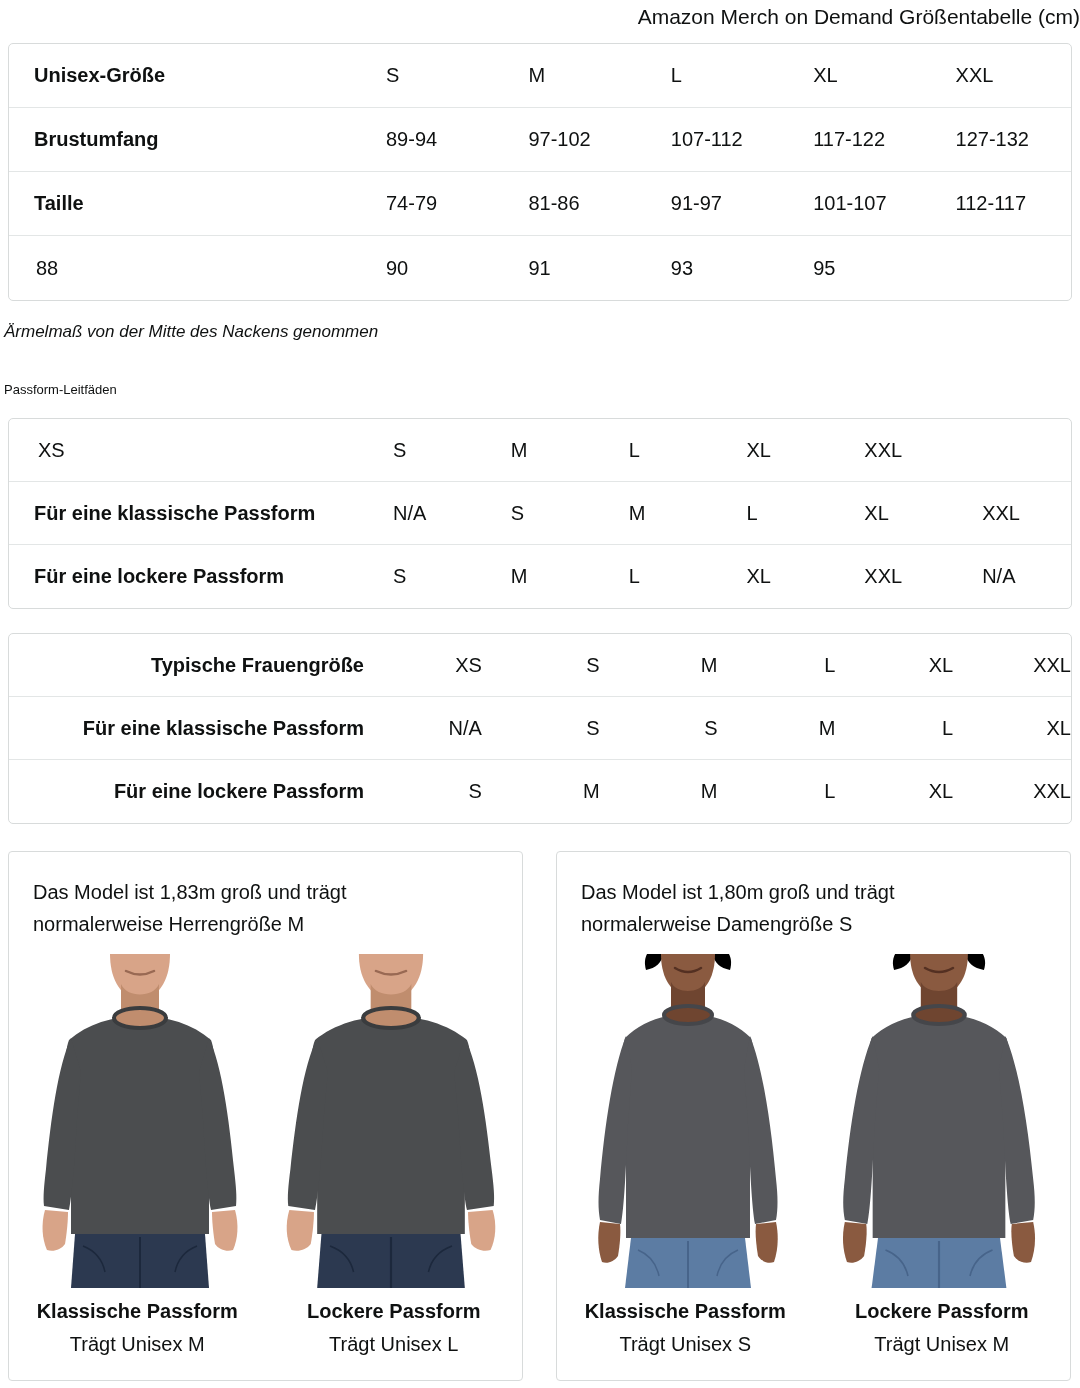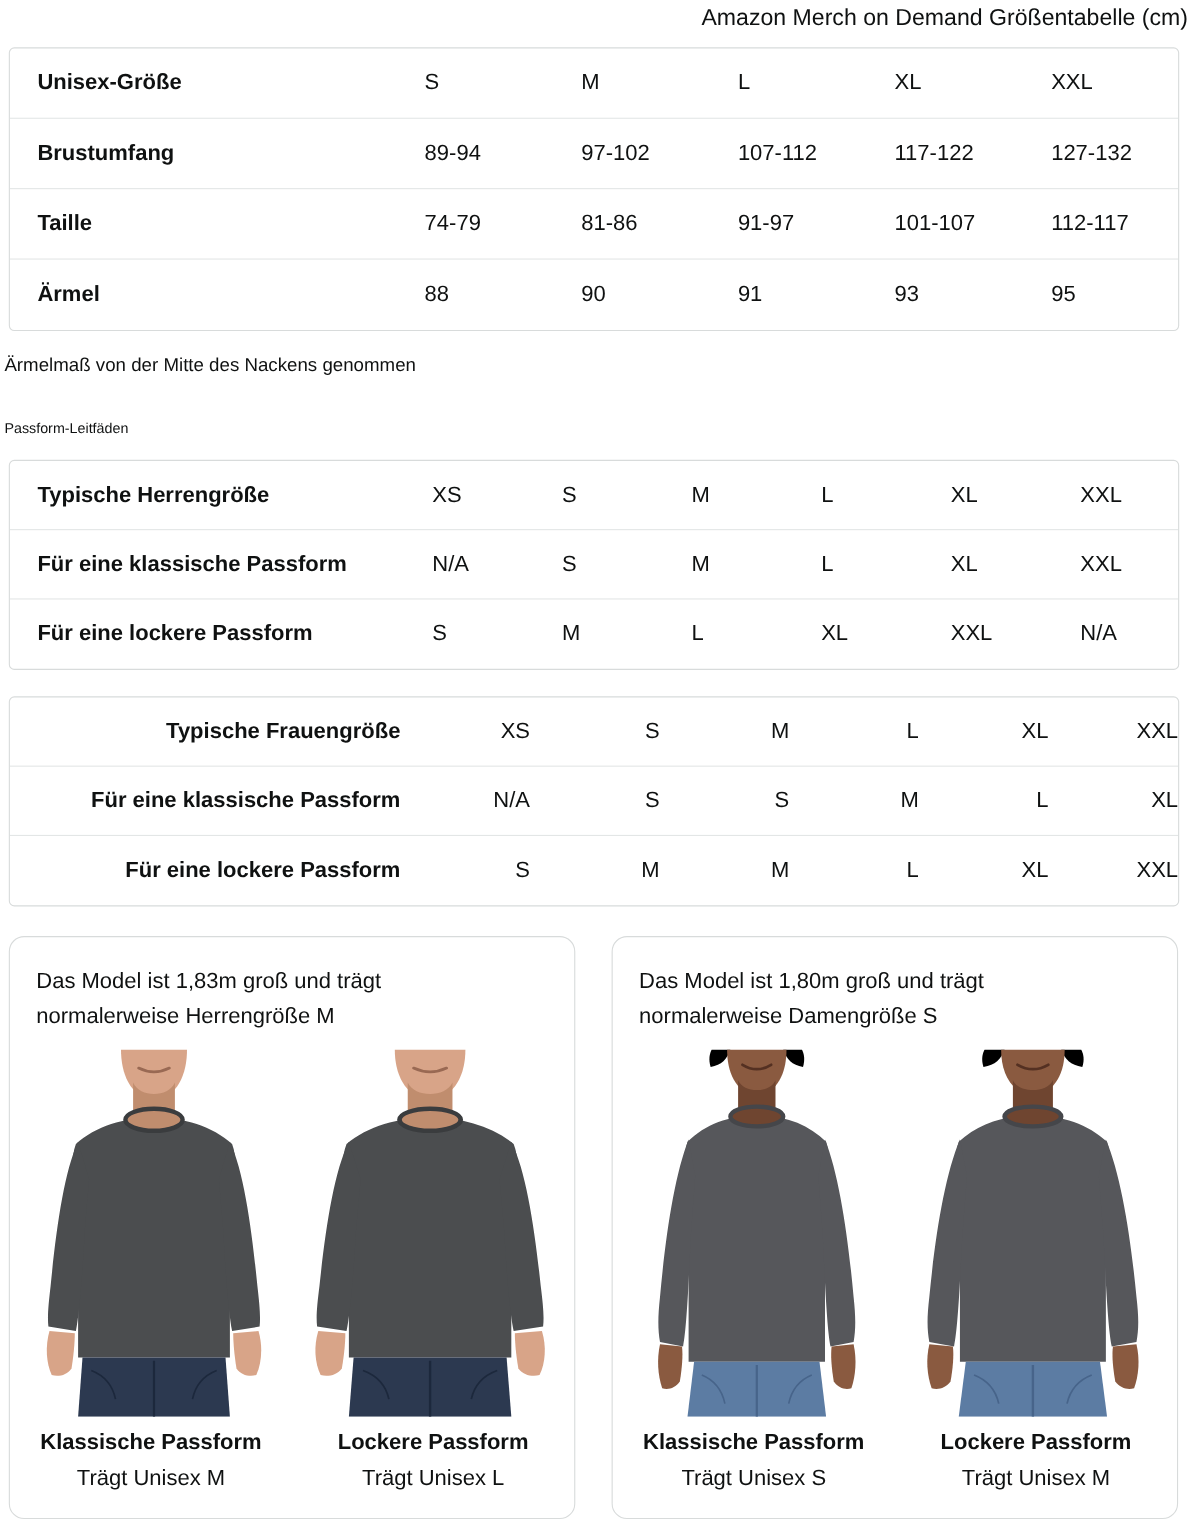--- a/index.html
+++ b/index.html
@@ -15,27 +15,27 @@
   .table { margin:13px 8px 0; border:1px solid var(--border,#d8dbdb); border-radius:5px; background:#fff; overflow:hidden; }
   .t-row { display:grid; align-items:center; border-bottom:1px solid var(--separator,#e3e6e6); }
   .t-row:last-child { border-bottom:none; }
   .size-table .t-row { height:64px; grid-template-columns:350px repeat(5,1fr); }
   .fit-table  .t-row { height:63px; grid-template-columns:355px repeat(6,1fr); }
   .t-label { font-weight:700; font-size:20px; padding-left:25px; }
   .t-val { font-size:20px; }
   .size-table .t-val { padding-left:27px; }
   .fit-table  .t-val { padding-left:29px; }
 
-  .note { font-size:17px; margin:20px 0 0 4px; line-height:22px; }
+  .note { font-size:17px; margin:20px 0 0 4px; line-height:22px;font-style:italic; }
   .section-title { font-size:13px; font-weight:400; margin:34px 0 0 4px; line-height:26px; }
   .fit-table.first { margin-top:15px; }
   .fit-table.second { margin-top:24px;text-align:right; }
 
   .cards { display:flex; gap:33px; margin:27px 8px 0; }
-  .card { width:515px; height:530px; border:1px solid var(--border,#d8dbdb); border-radius:14px; background:#fff; overflow:hidden; }
+  .card { width:515px; height:530px; border:1px solid var(--border,#d8dbdb); border-radius:4px; background:#fff; overflow:hidden; }
   .card-desc { font-size:20px; line-height:32px; margin:24px 24px 0; max-width:430px; }
   .figures { display:flex; justify-content:space-between; padding:0 6px; margin-top:14px; height:334px; }
   .figure { width:250px; height:334px; }
   .figure svg { width:100%; height:100%; display:block; }
   .figure.loose svg { transform:scaleX(1.07); transform-origin:50% 50%; }
 
   .figure.male {
     --skin:var(--male-skin,#d8a488); --skin-shade:var(--male-skin-shade,#c08d6e);
     --shirt:var(--male-shirt,#4b4d4f); --collar:var(--male-collar,#3a3c3e);
     --jeans:var(--male-jeans,#2c3950); --jeans-line:var(--male-jeans-line,#1c283c);
@@ -116,36 +116,34 @@
     </div>
     <div class="t-row">
       <div class="t-label">Taille</div>
       <div class="t-val">74-79</div>
       <div class="t-val">81-86</div>
       <div class="t-val">91-97</div>
       <div class="t-val">101-107</div>
       <div class="t-val">112-117</div>
     </div>
     <div class="t-row">
-      <div class="t-label">Ärmel</div>
       <div class="t-val">88</div>
       <div class="t-val">90</div>
       <div class="t-val">91</div>
       <div class="t-val">93</div>
       <div class="t-val">95</div>
     </div>
   </section>
 
   <p class="note">Ärmelmaß von der Mitte des Nackens genommen</p>
 
   <h2 class="section-title">Passform-Leitfäden</h2>
 
   <section class="table fit-table first">
     <div class="t-row">
-      <div class="t-label">Typische Herrengröße</div>
       <div class="t-val">XS</div>
       <div class="t-val">S</div>
       <div class="t-val">M</div>
       <div class="t-val">L</div>
       <div class="t-val">XL</div>
       <div class="t-val">XXL</div>
     </div>
     <div class="t-row">
       <div class="t-label">Für eine klassische Passform</div>
       <div class="t-val">N/A</div>

